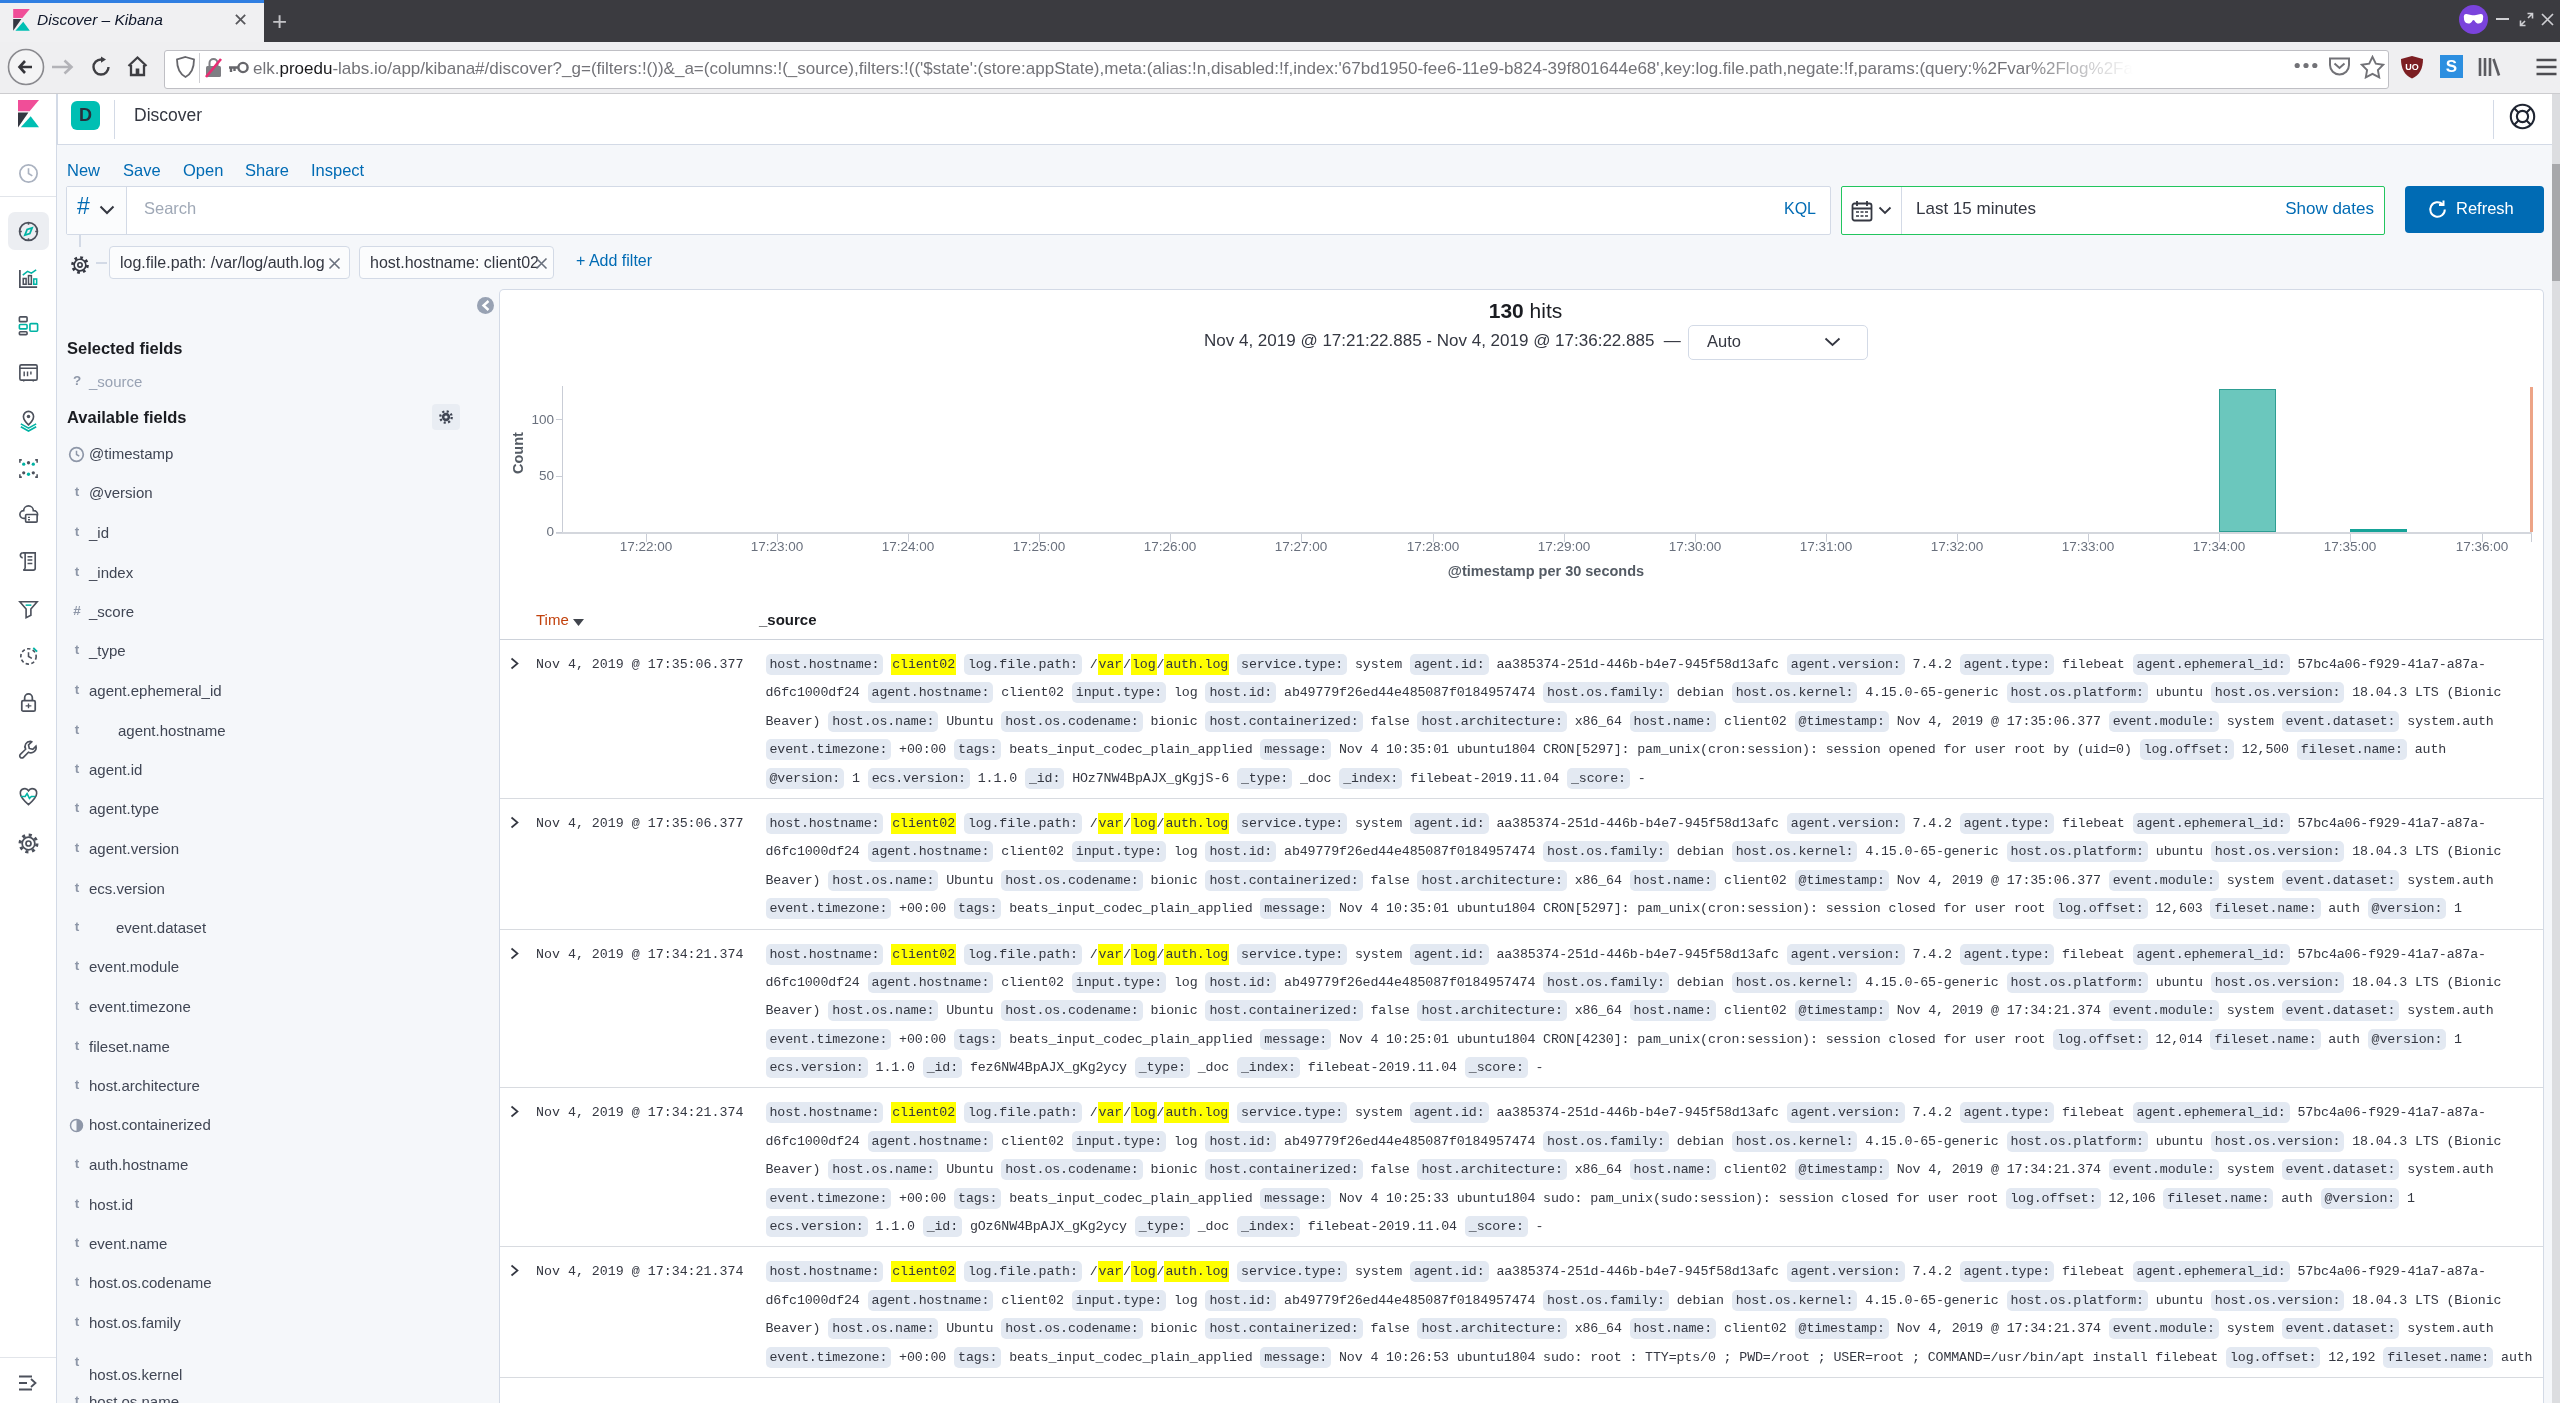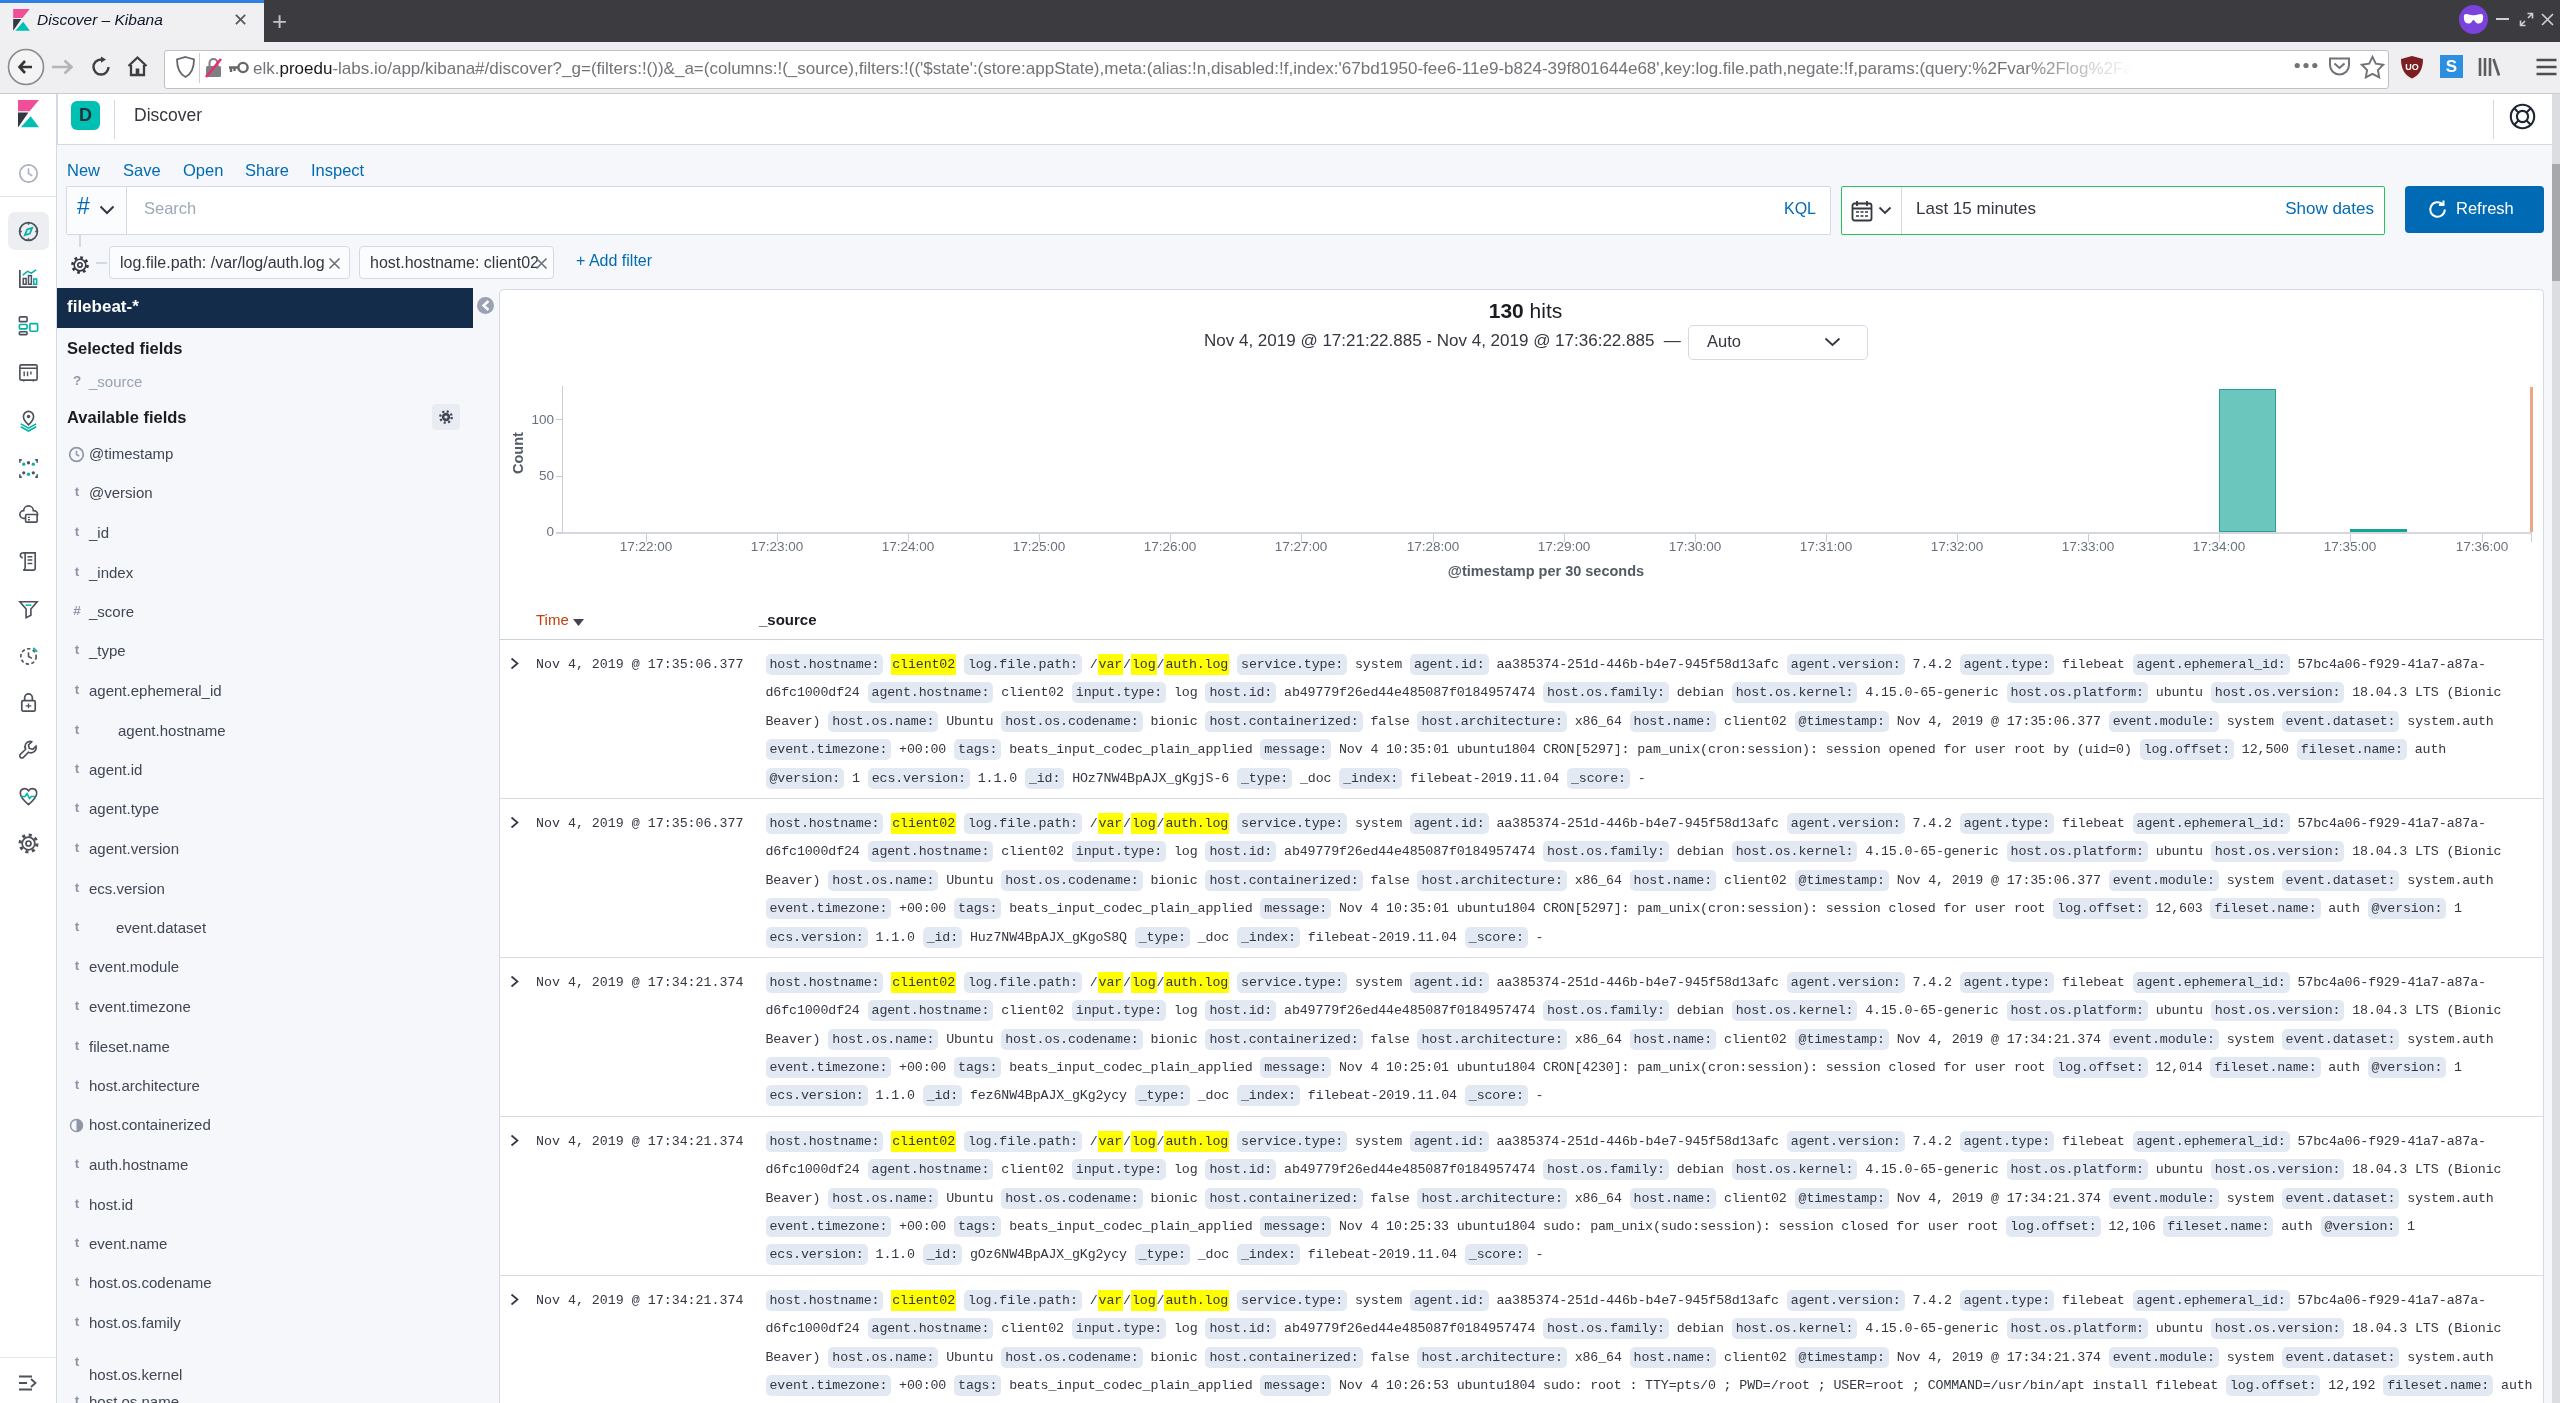--- a/index.html
+++ b/index.html
@@ -139,23 +139,20 @@
   <div id="dshow">Show dates</div>
 </div>
 <div id="refresh">
       <span>Refresh</span>
     </div>
 
 <div class="pill" style="left:109px;width:241px;"><span style="margin-left:10px;">log.file.path: /var/log/auth.log</span></div>
 <div class="pill" style="left:359px;width:195px;"><span style="margin-left:10px;">host.hostname: client02</span></div>
 <div id="addfilter">+ Add filter</div>
 
-<div id="sbhead">
-      <span>filebeat-*</span>
-    </div>
 <div class="sbheading" style="top:339px;">Selected fields</div>
 <div class="ficon" style="top:373px;">?</div>
 <div class="fitem" style="top:373px;color:#98a2b3;">_source</div>
 <div class="sbheading" style="top:408px;">Available fields</div>
 <div id="gearbox"></div>
 <svg class="abs" style="left:68px;top:446px" width="17" height="17" viewBox="0 0 16 16">
       <circle cx="8" cy="8" r="6.4" fill="none" stroke="#8e97a8" stroke-width="1.6"></circle>
       <path d="M8 4.5V8l2.6 1.6" fill="none" stroke="#8e97a8" stroke-width="1.4"></path>
     </svg>
     <div class="fitem" style="top:445px;">@timestamp</div>
@@ -284,21 +281,20 @@
 <div class="docrow">
         <svg class="car" width="13" height="15" viewBox="0 0 13 15">
           <path d="M3.5 2.5 L9.5 7.5 L3.5 12.5" fill="none" stroke="#343741" stroke-width="1.7"></path>
         </svg>
         <div class="tm">Nov 4, 2019 @ 17:35:06.377</div>
         <div class="src">
 <div class="l"><span class="c">host.hostname:</span> <mark>client02</mark> <span class="c">log.file.path:</span> /<mark>var</mark>/<mark>log</mark>/<mark>auth.log</mark> <span class="c">service.type:</span> system <span class="c">agent.id:</span> aa385374-251d-446b-b4e7-945f58d13afc <span class="c">agent.version:</span> 7.4.2 <span class="c">agent.type:</span> filebeat <span class="c">agent.ephemeral_id:</span> 57bc4a06-f929-41a7-a87a-</div>
 <div class="l">d6fc1000df24 <span class="c">agent.hostname:</span> client02 <span class="c">input.type:</span> log <span class="c">host.id:</span> ab49779f26ed44e485087f0184957474 <span class="c">host.os.family:</span> debian <span class="c">host.os.kernel:</span> 4.15.0-65-generic <span class="c">host.os.platform:</span> ubuntu <span class="c">host.os.version:</span> 18.04.3 LTS (Bionic</div>
 <div class="l">Beaver) <span class="c">host.os.name:</span> Ubuntu <span class="c">host.os.codename:</span> bionic <span class="c">host.containerized:</span> false <span class="c">host.architecture:</span> x86_64 <span class="c">host.name:</span> client02 <span class="c">@timestamp:</span> Nov 4, 2019 @ 17:35:06.377 <span class="c">event.module:</span> system <span class="c">event.dataset:</span> system.auth</div>
 <div class="l"><span class="c">event.timezone:</span> +00:00 <span class="c">tags:</span> beats_input_codec_plain_applied <span class="c">message:</span> Nov 4 10:35:01 ubuntu1804 CRON[5297]: pam_unix(cron:session): session closed for user root <span class="c">log.offset:</span> 12,603 <span class="c">fileset.name:</span> auth <span class="c">@version:</span> 1</div>
-<div class="l"><span class="c">ecs.version:</span> 1.1.0 <span class="c">_id:</span> Huz7NW4BpAJX_gKgoS8Q <span class="c">_type:</span> _doc <span class="c">_index:</span> filebeat-2019.11.04 <span class="c">_score:</span>  -</div>
 </div>
       </div>
 <div class="docrow">
         <svg class="car" width="13" height="15" viewBox="0 0 13 15">
           <path d="M3.5 2.5 L9.5 7.5 L3.5 12.5" fill="none" stroke="#343741" stroke-width="1.7"></path>
         </svg>
         <div class="tm">Nov 4, 2019 @ 17:34:21.374</div>
         <div class="src">
 <div class="l"><span class="c">host.hostname:</span> <mark>client02</mark> <span class="c">log.file.path:</span> /<mark>var</mark>/<mark>log</mark>/<mark>auth.log</mark> <span class="c">service.type:</span> system <span class="c">agent.id:</span> aa385374-251d-446b-b4e7-945f58d13afc <span class="c">agent.version:</span> 7.4.2 <span class="c">agent.type:</span> filebeat <span class="c">agent.ephemeral_id:</span> 57bc4a06-f929-41a7-a87a-</div>
 <div class="l">d6fc1000df24 <span class="c">agent.hostname:</span> client02 <span class="c">input.type:</span> log <span class="c">host.id:</span> ab49779f26ed44e485087f0184957474 <span class="c">host.os.family:</span> debian <span class="c">host.os.kernel:</span> 4.15.0-65-generic <span class="c">host.os.platform:</span> ubuntu <span class="c">host.os.version:</span> 18.04.3 LTS (Bionic</div>

